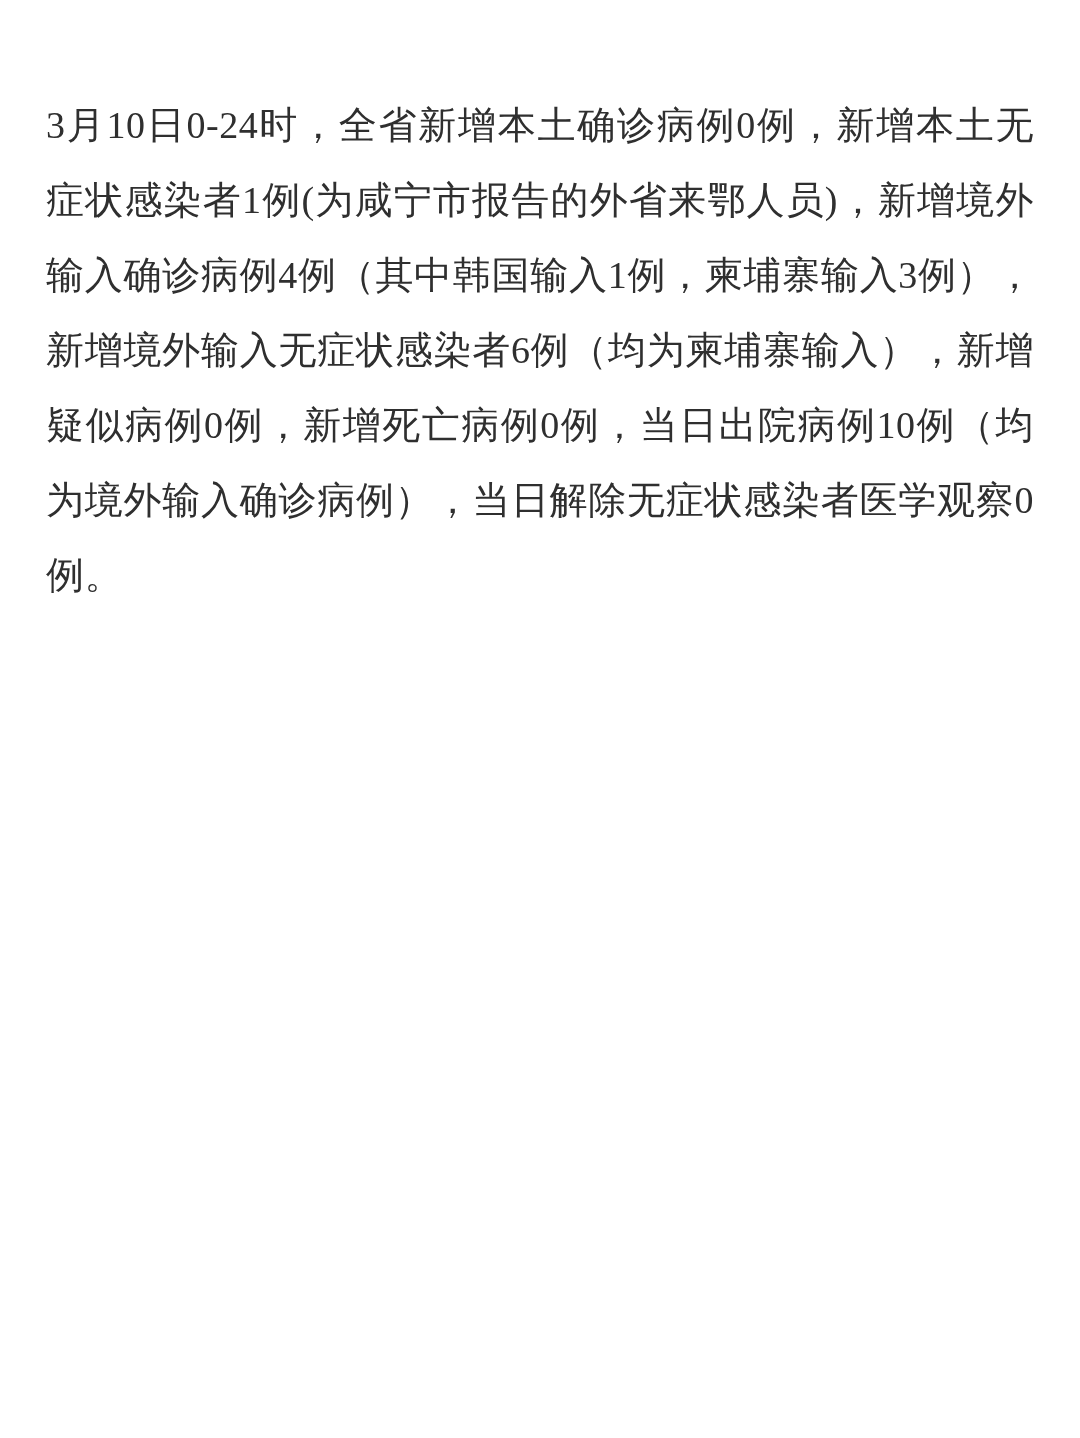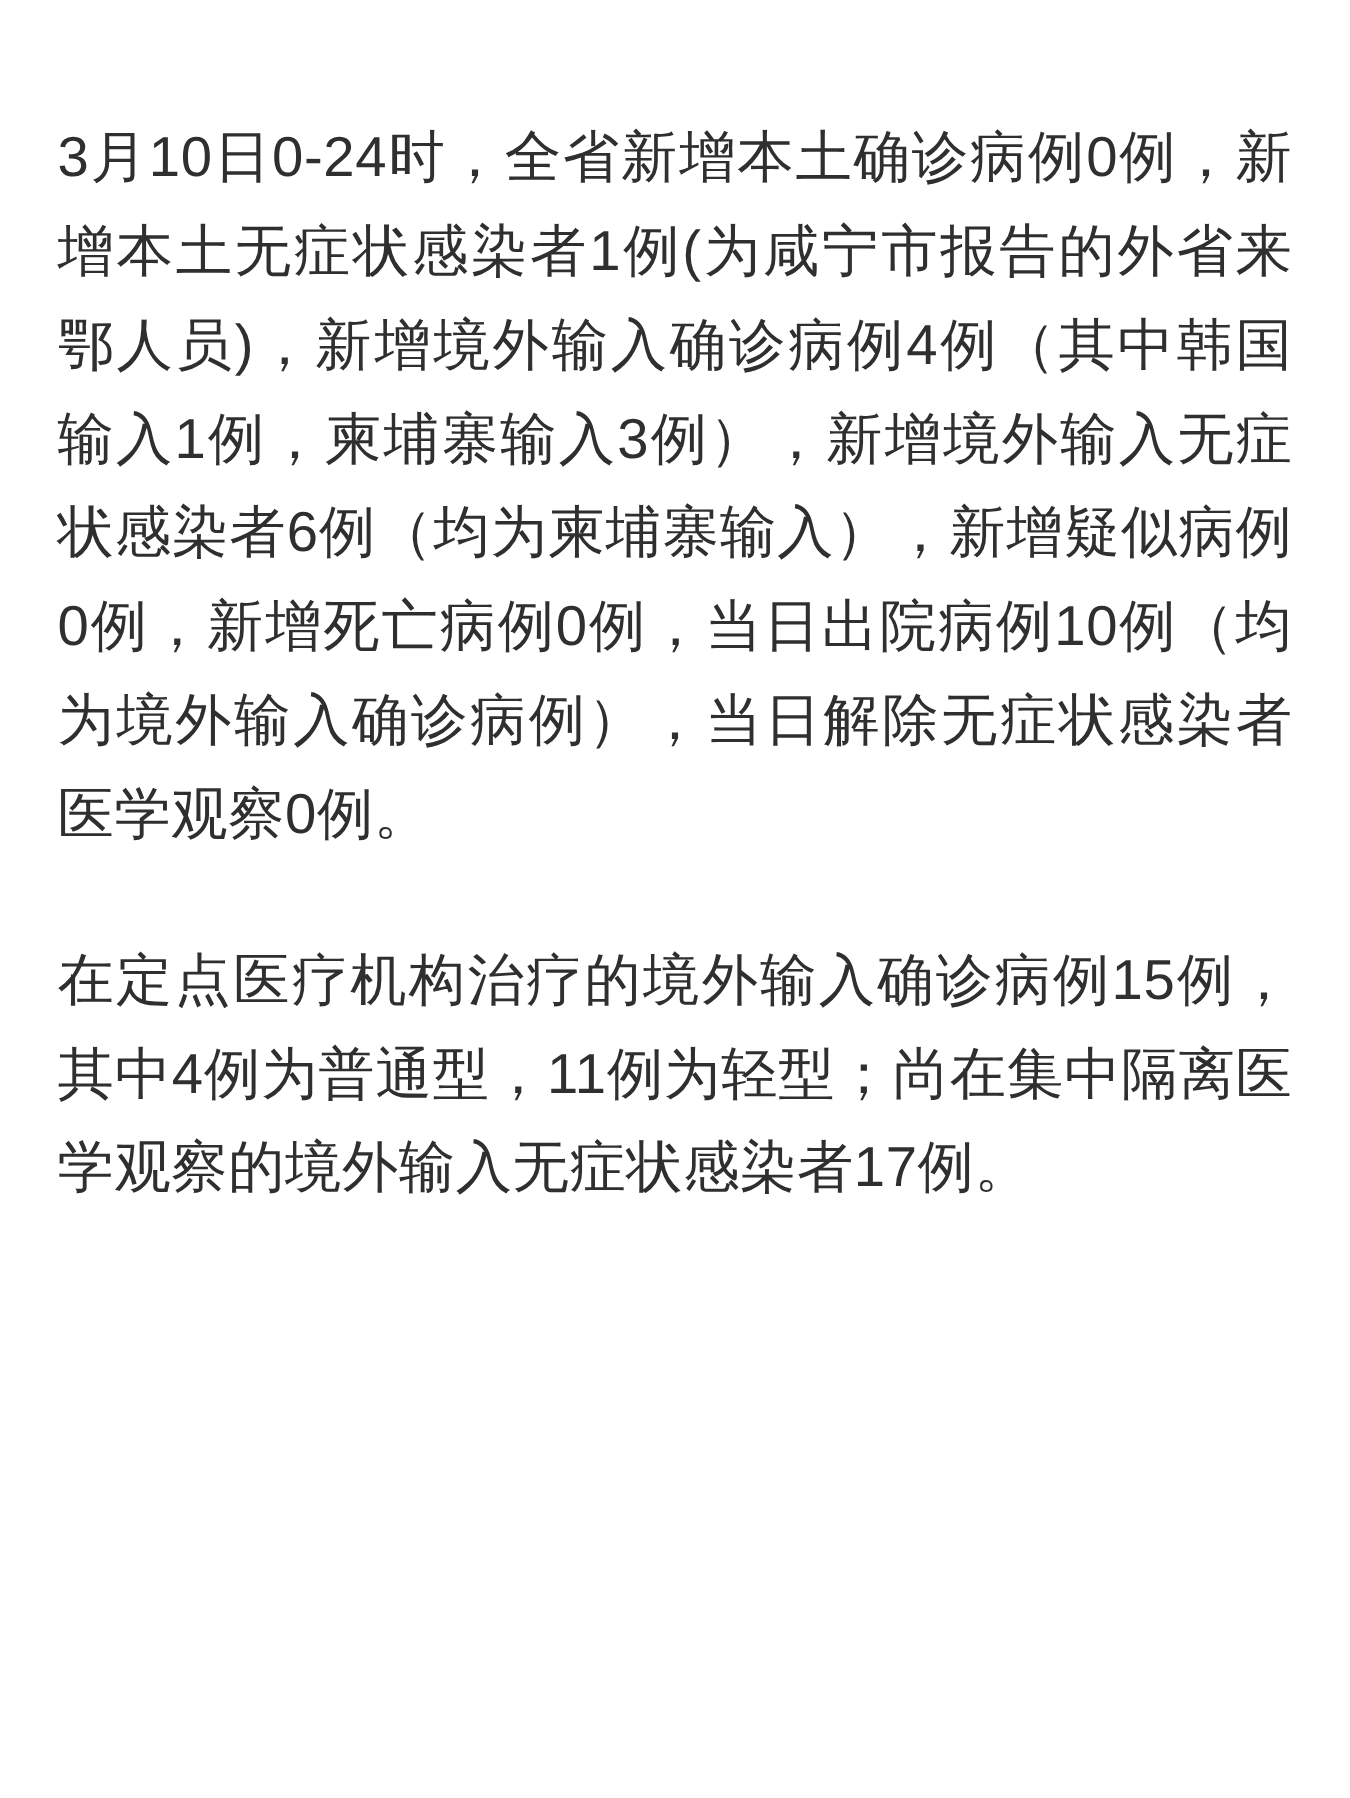--- a/index.html
+++ b/index.html
@@ -17,34 +17,34 @@
     box-sizing: border-box;
     width: 1080px;
     min-height: 1438px;
     padding: 88px 46px 40px 46px;
     background: #ffffff;
   }
   .article {
     display: block;
   }
   .para {
-    font-size: 45px;
+    font-size: 38px;
     line-height: 75px;
     letter-spacing: 0.5px;
     text-align: justify;
     text-justify: inter-ideograph;
     margin: 0 0 58px 0;
     color: #2f2f2f;
     font-weight: 400;
+    font-family: Liberation Serif, serif;
   }
   .para:last-child {
     margin-bottom: 0;
   }
 </style>
 </head>
 <body>
 
 <div class="page">
   <div class="article">
     <p class="para">3月10日0-24时，全省新增本土确诊病例0例，新增本土无症状感染者1例(为咸宁市报告的外省来鄂人员)，新增境外输入确诊病例4例（其中韩国输入1例，柬埔寨输入3例），新增境外输入无症状感染者6例（均为柬埔寨输入），新增疑似病例0例，新增死亡病例0例，当日出院病例10例（均为境外输入确诊病例），当日解除无症状感染者医学观察0例。</p>
-    <p class="para">在定点医疗机构治疗的境外输入确诊病例15例，其中4例为普通型，11例为轻型；尚在集中隔离医学观察的境外输入无症状感染者17例。</p>
   </div>
 </div>
 
 </body></html>

